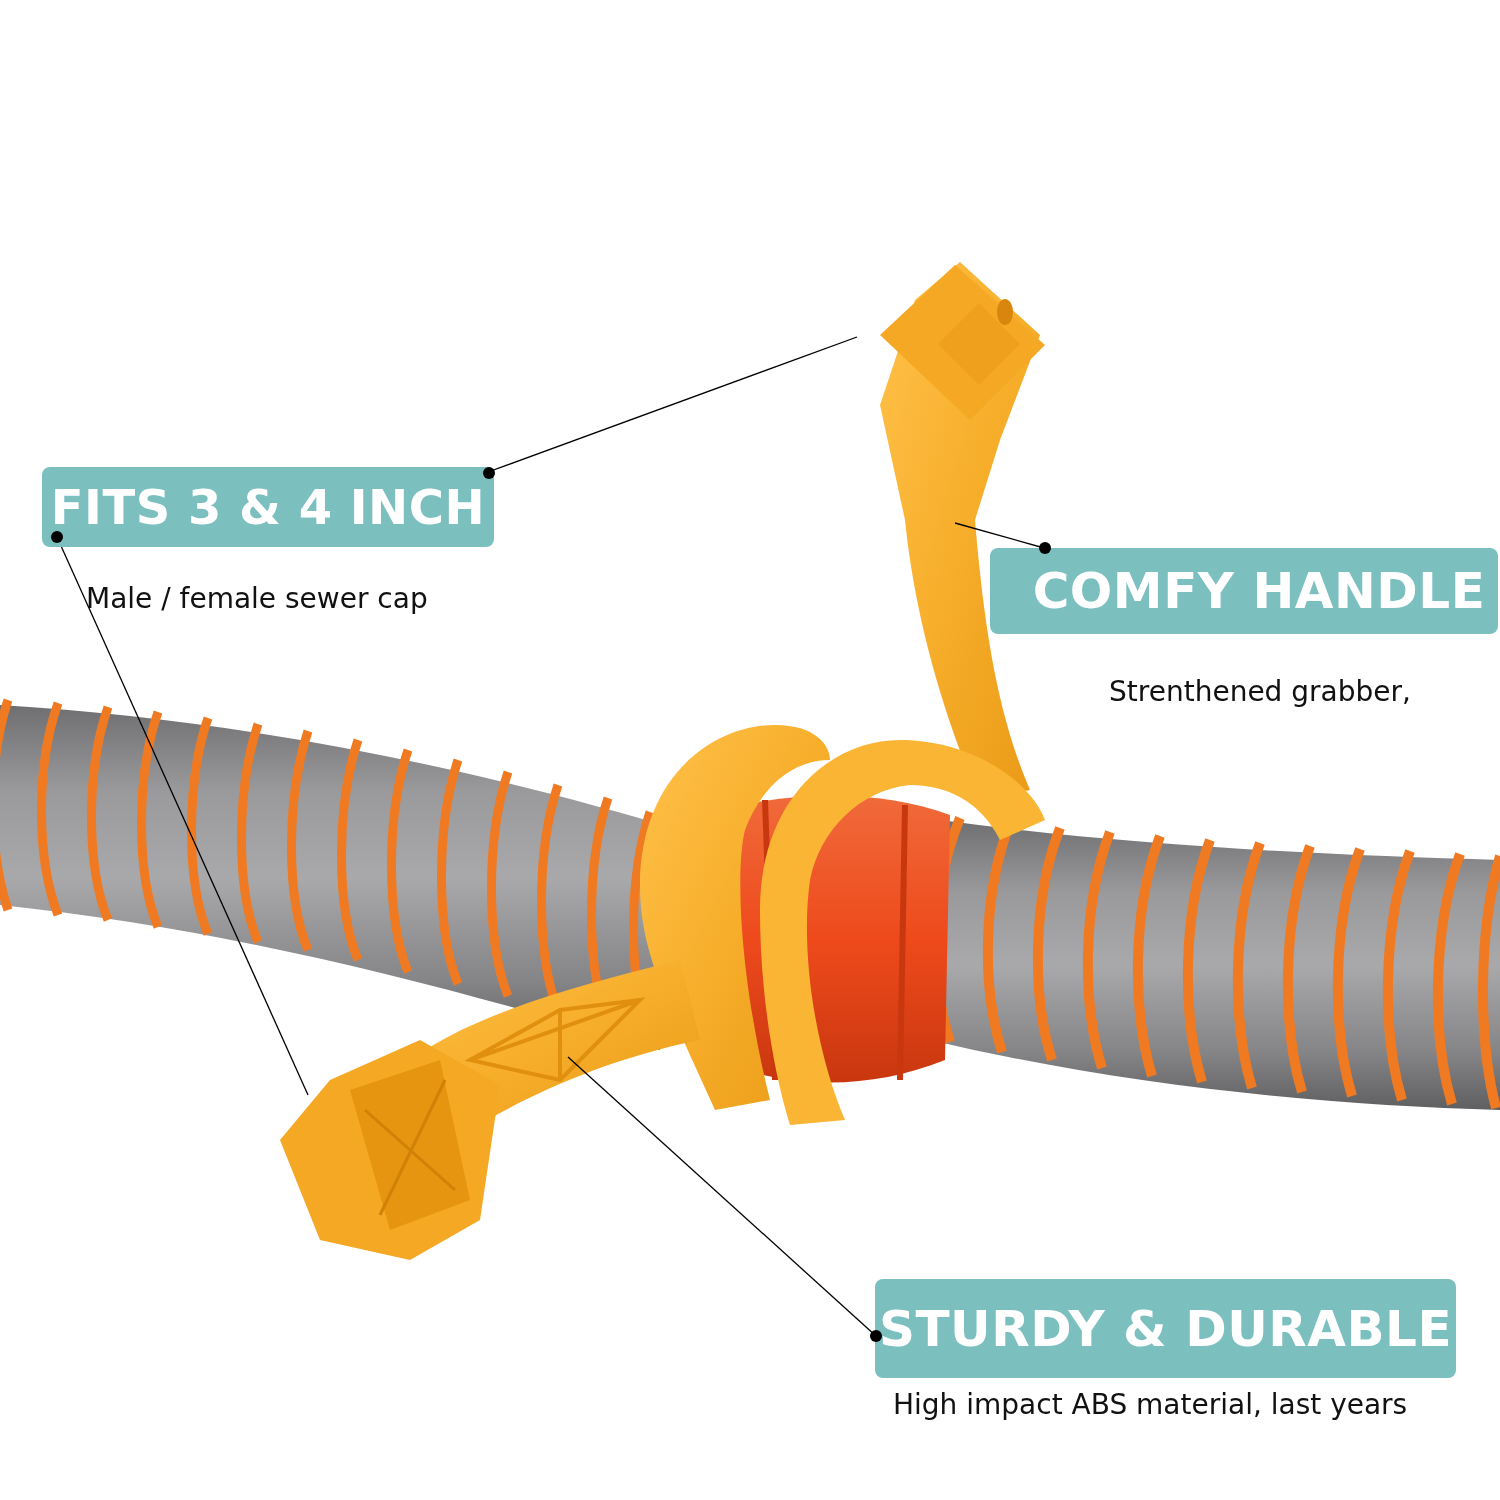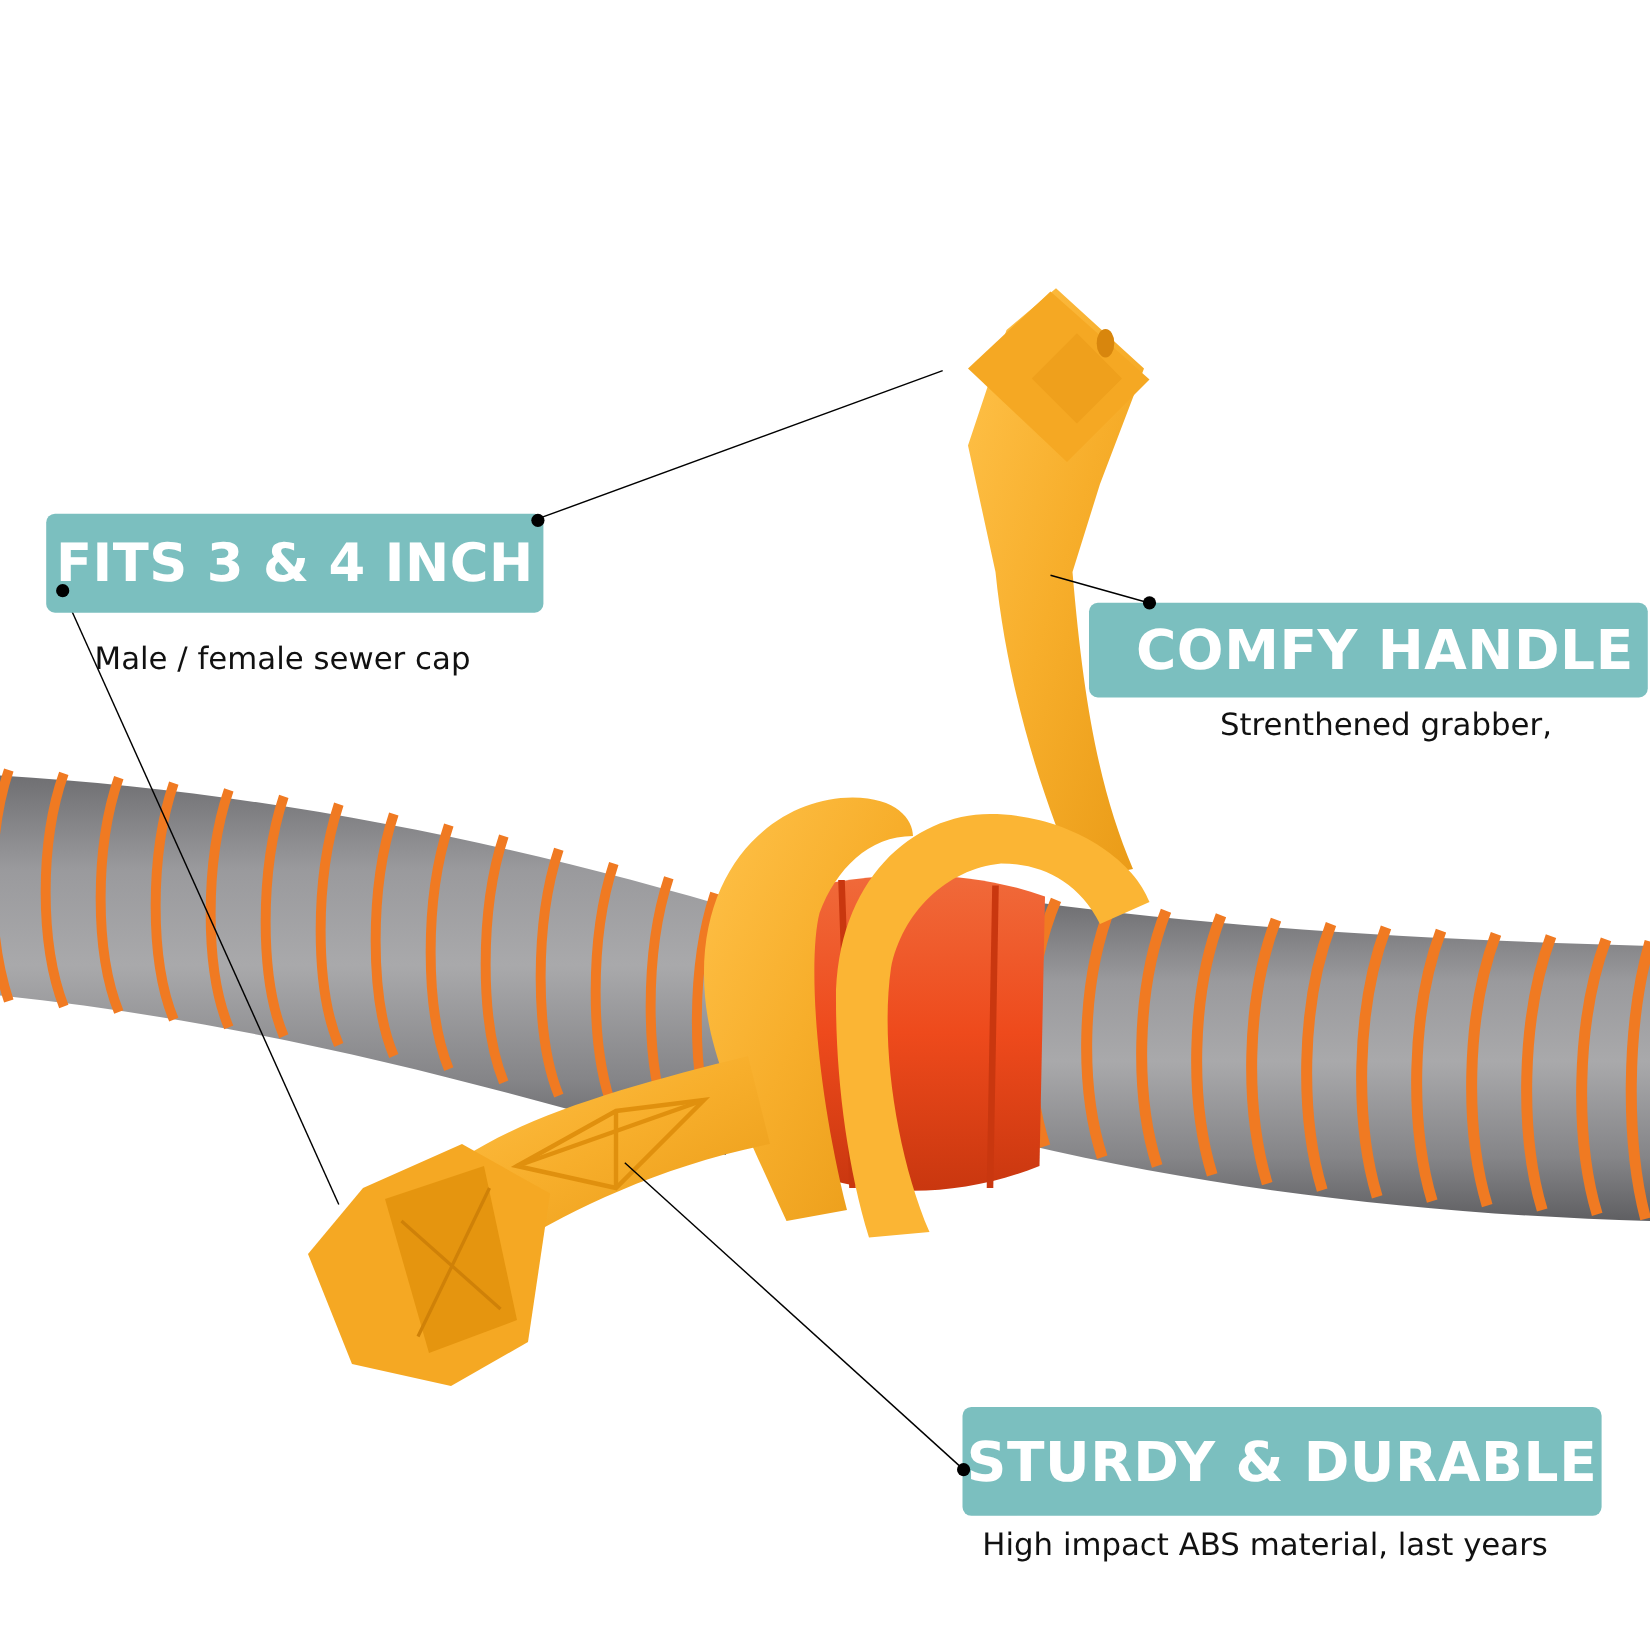--- a/index.html
+++ b/index.html
@@ -115,34 +115,34 @@
 
   <g stroke="#000" stroke-width="1.3" fill="none">
     <line x1="488" y1="472" x2="857" y2="337"></line>
     <line x1="57" y1="537" x2="308" y2="1095"></line>
     <line x1="1044" y1="548" x2="955" y2="523"></line>
     <line x1="876" y1="1336" x2="568" y2="1057"></line>
   </g>
 </svg>
 
 <div class="callout">
-  <div class="badge" style="left:42px; top:467px; width:452px; height:90px; font-size:48px;">
+  <div class="badge" style="left:42px; top:467px; width:452px; height:80px; font-size:48px;">
     <span>FITS 3 &amp; 4 INCH</span>
   </div>
   <div class="dot" style="left:489px; top:473px;"></div>
   <div class="dot" style="left:57px; top:537px;"></div>
   <div class="desc" style="left:86px; top:550px;margin-top:32px;">Male / female sewer cap</div>
 </div>
 
 <div class="callout">
   <div class="badge" style="left:990px; top:548px; width:508px; height:86px; font-size:50px; padding-left:30px;">
     <span>COMFY HANDLE</span>
   </div>
   <div class="dot" style="left:1045px; top:548px;"></div>
-  <div class="desc center" style="left:1040px; top:642px; width:440px;text-align:center;">
+  <div class="desc center" style="left:1040px; top:675px; width:440px;text-align:center;">
     <div>Strenthened grabber,</div>
   </div>
 </div>
 
 <div class="callout">
   <div class="badge" style="left:875px; top:1279px; width:581px; height:99px; font-size:50px;">
     <span>STURDY &amp; DURABLE</span>
   </div>
   <div class="dot" style="left:876px; top:1336px;"></div>
   <div class="desc" style="left:893px; top:1388px;">High impact ABS material, last years</div>

